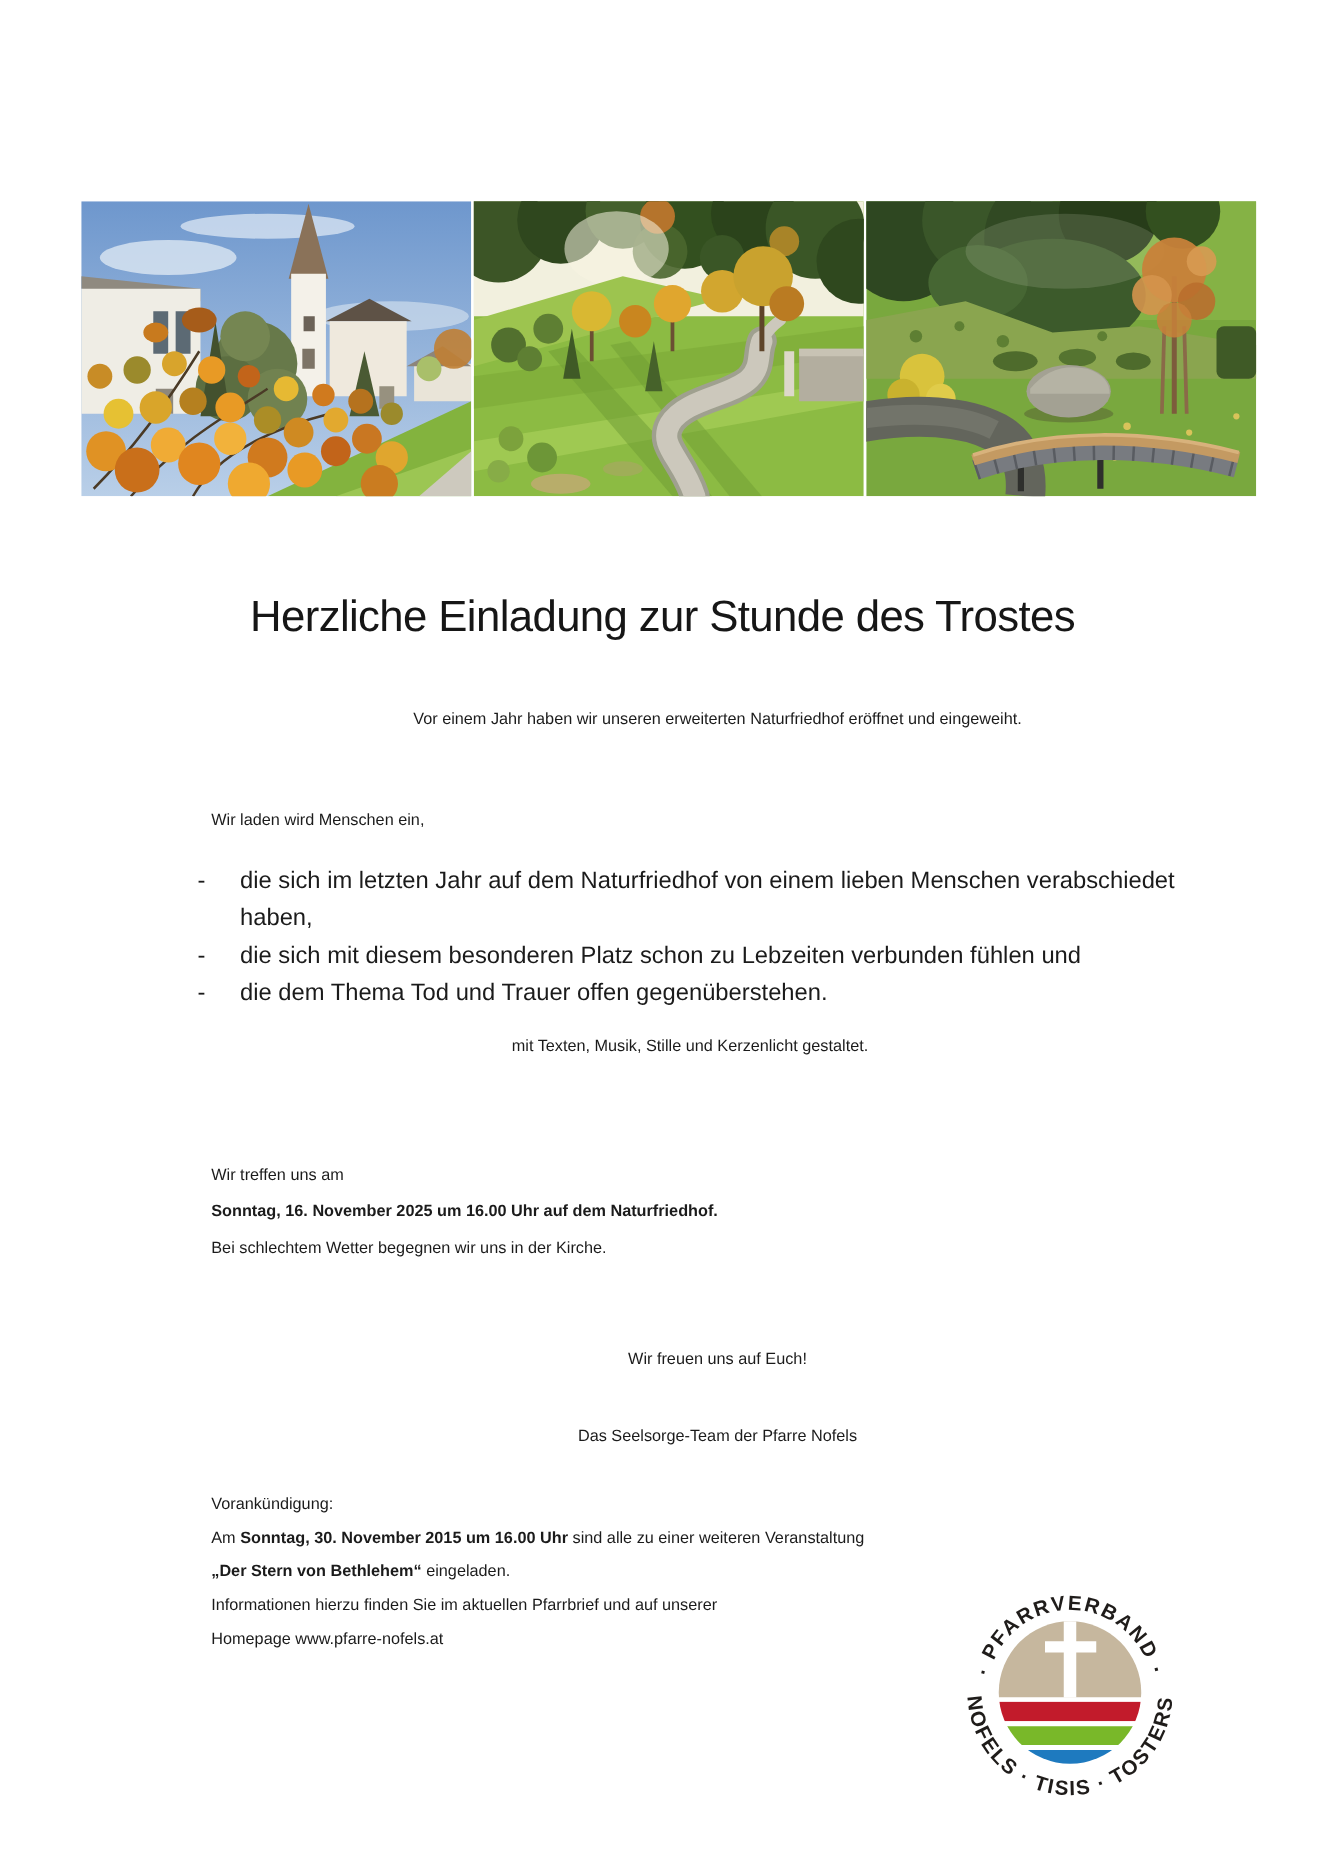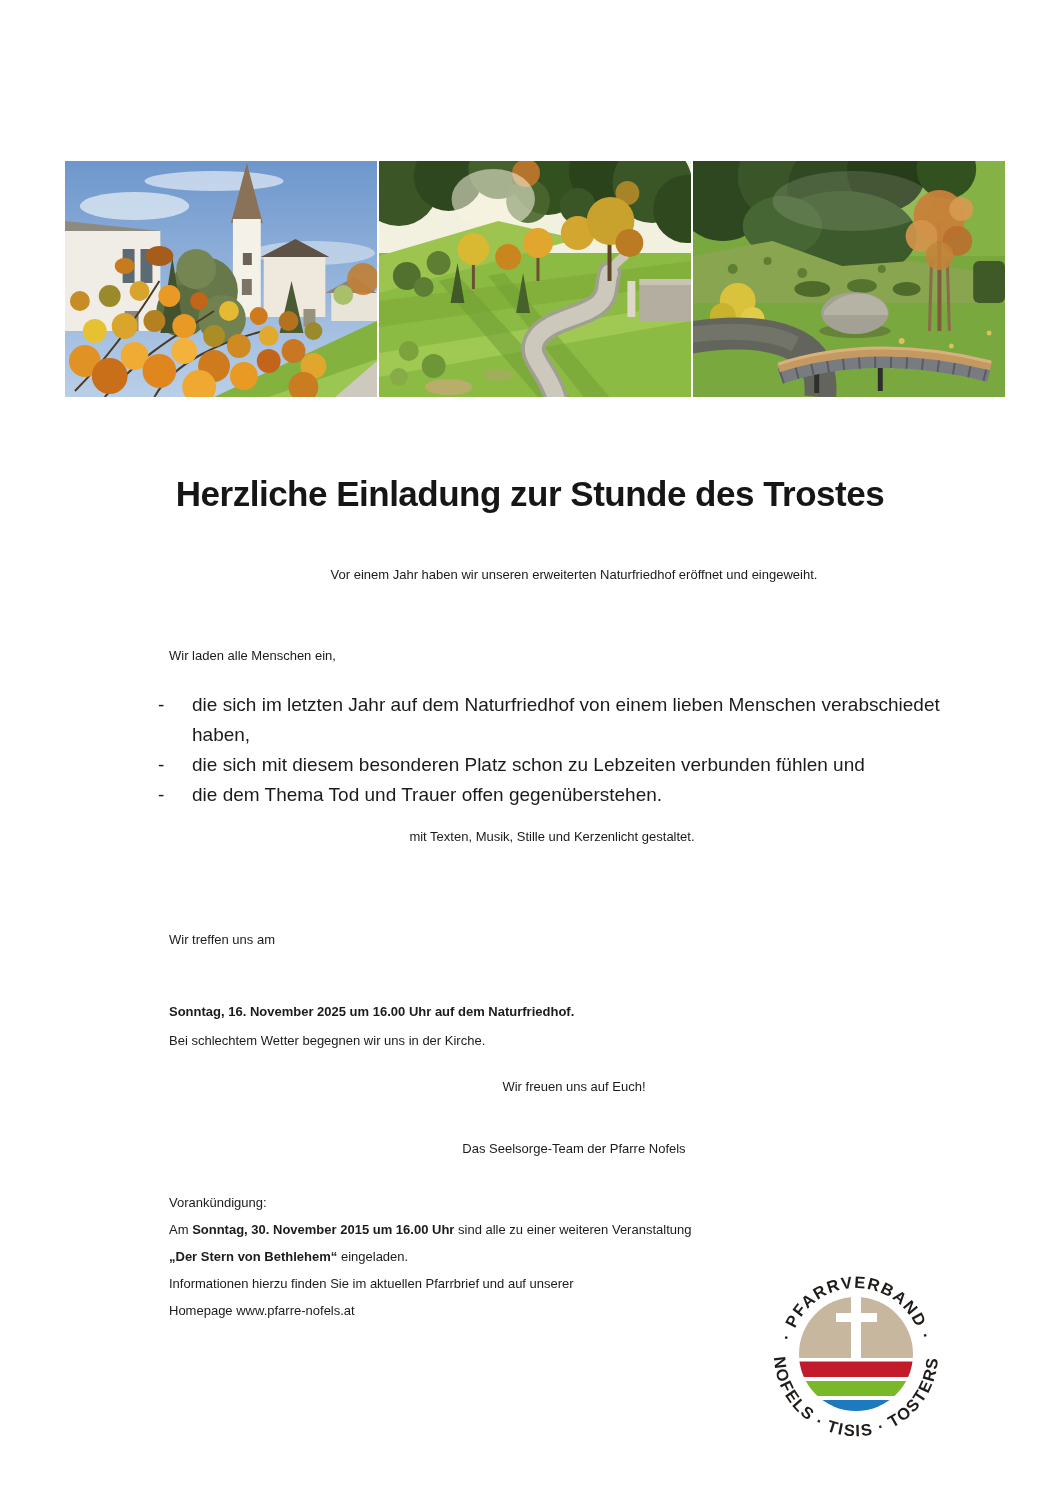--- a/index.html
+++ b/index.html
@@ -4,36 +4,36 @@
 <style>
   html,body{margin:0;padding:0;background:#ffffff;}
   .page{
     position:relative;width:1060px;height:1500px;background:#ffffff;overflow:hidden;
     font-family:"Liberation Sans",sans-serif;color:#1b1b1b;
   }
   .photos{position:absolute;left:65px;top:161px;width:940px;height:236px;display:flex;gap:2px;}
   .photo{flex:1 1 0;height:236px;display:block;}
   .title{
     position:absolute;left:0;top:474px;width:100%;text-align:center;margin:0;
-    font-size:35px;font-weight:700;letter-spacing:-0.5px;white-space:nowrap;color:#161616;
+    font-size:35px;font-weight:400;letter-spacing:-0.5px;white-space:nowrap;color:#161616;
   }
   .line{font-size:13px;line-height:29px;white-space:nowrap;padding-left:44px;}
   .intro{position:absolute;left:0;top:560px;width:100%;text-align:center;}
   .lead{position:absolute;left:125px;top:641px;}
   .bullets{position:absolute;left:158px;top:690px;}
   .bullet-row{display:flex;font-size:19px;line-height:30px;}
   .bullet-marker{width:34px;flex:none;}
   .bullet-text{width:752px;white-space:normal;}
   .gedenk{position:absolute;left:0;top:822px;width:100%;text-align:center;}
   .meeting{position:absolute;left:125px;top:925px;}
   .closing1{position:absolute;left:0;top:1031px;width:100%;text-align:center;margin-top:41px;}
   .closing2{position:absolute;left:0;top:1086px;width:100%;text-align:center;margin-top:48px;}
   .announcement{position:absolute;left:125px;top:1189px;}
   .announcement .line{line-height:27px;}
-  .b{font-weight:700;margin-top:43px;}
+  .b{font-weight:700;}
   .logo-wrap{position:absolute;left:752px;top:1250px;width:208px;height:208px;}
   .logo-arc-text{font-family:"Liberation Sans",sans-serif;font-size:16.5px;font-weight:700;
     letter-spacing:1.5px;fill:#1f1c1a;}
 </style>
 </head>
 <body>
 
 <div class="page">
 
   <div class="photos">
@@ -208,21 +208,21 @@
       <path d="M88,215 C150,194 225,194 298,213" stroke="#595c61" stroke-width="16" fill="none" stroke-dasharray="2,14"></path>
       <path d="M86,207 C150,186 225,186 300,205" stroke="#c49a62" stroke-width="9" fill="none"></path>
       <path d="M86,203 C150,182 225,182 300,201" stroke="#d8b27c" stroke-width="3" fill="none"></path>
     </svg>
   </div>
 
   <h1 class="title">Herzliche Einladung zur Stunde des Trostes</h1>
 
   <div class="line intro">Vor einem Jahr haben wir unseren erweiterten Naturfriedhof eröffnet und eingeweiht.</div>
 
-  <div class="line lead">Wir laden alle Menschen ein,</div>
+  <div class="line lead">Wir laden wird Menschen ein,</div>
 
   <div class="bullets">
     <div class="bullet-row">
       <span class="bullet-marker">-</span>
       <span class="bullet-text">die sich im letzten Jahr auf dem Naturfriedhof von einem lieben Menschen verabschiedet haben,</span>
     </div>
     <div class="bullet-row">
       <span class="bullet-marker">-</span>
       <span class="bullet-text">die sich mit diesem besonderen Platz schon zu Lebzeiten verbunden fühlen und</span>
     </div>

